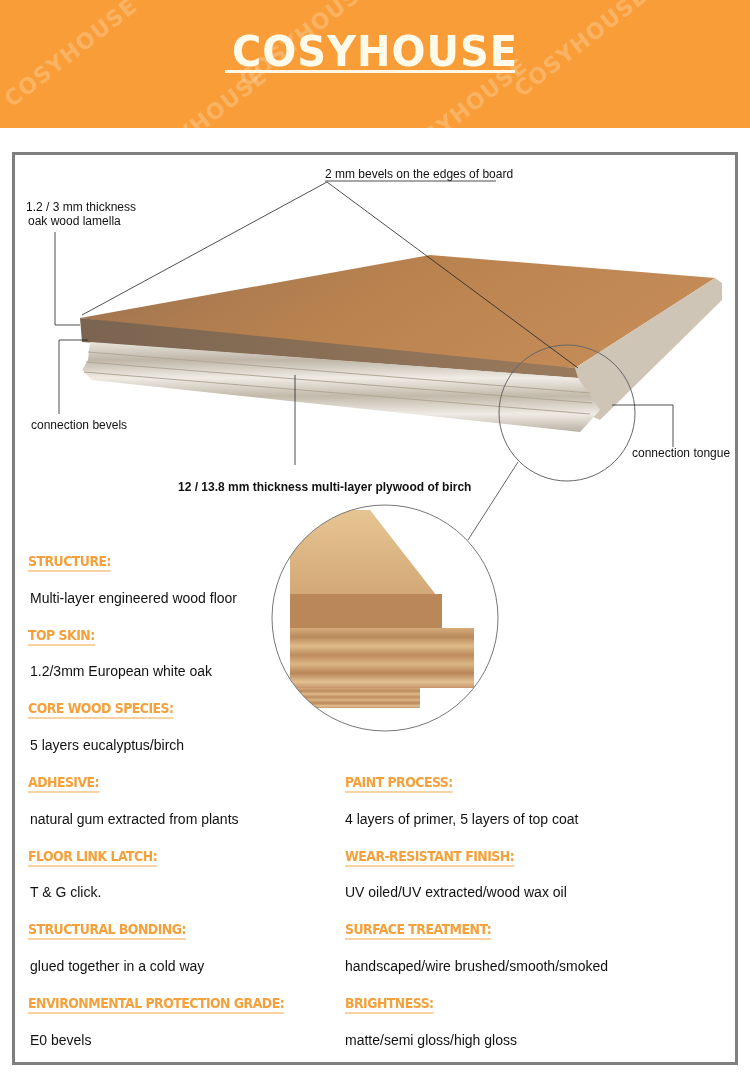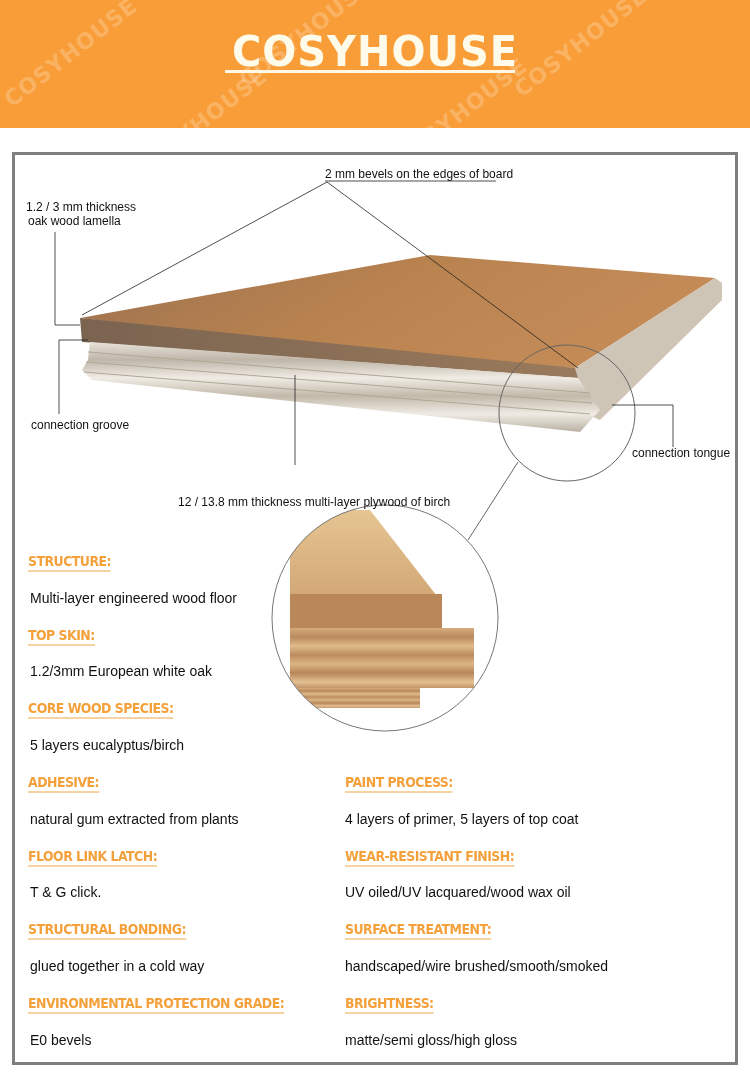--- a/index.html
+++ b/index.html
@@ -101,22 +101,22 @@
   <line x1="327" y1="182" x2="578" y2="368" stroke="#222" stroke-width="0.8"></line>
   <polyline points="55,232 55,325 80,325" fill="none" stroke="#222" stroke-width="0.8"></polyline>
   <polyline points="59,414 59,340 88,340" fill="none" stroke="#222" stroke-width="0.8"></polyline>
   <line x1="295" y1="375" x2="295" y2="465" stroke="#222" stroke-width="0.8"></line>
   <polyline points="612,405 673,405 673,447" fill="none" stroke="#222" stroke-width="0.8"></polyline>
 </svg>
 
 <div class="lbl" style="left:325px;top:168px;">2 mm bevels on the edges of board</div>
 <div class="lbl" style="left:26px;top:201px;">1.2 / 3 mm thickness</div>
 <div class="lbl" style="left:28px;top:215px;">oak wood lamella</div>
-<div class="lbl" style="left:31px;top:419px;">connection groove</div>
-<div class="lbl" style="left:178px;top:496px;">12 / 13.8 mm thickness multi-layer plywood of birch</div>
+<div class="lbl" style="left:31px;top:419px;">connection bevels</div>
+<div class="lbl" style="left:178px;top:481px;font-weight:bold;">12 / 13.8 mm thickness multi-layer plywood of birch</div>
 <div class="lbl" style="left:632px;top:447px;">connection tongue</div>
 
 <div class="h" style="left:28px;top:553px;">STRUCTURE:</div>
 <div class="v" style="left:30px;top:590px;text-align:right;">Multi-layer engineered wood floor</div>
 
 <div class="h" style="left:28px;top:627px;">TOP SKIN:</div>
 <div class="v" style="left:30px;top:663px;">1.2/3mm European white oak</div>
 
 <div class="h" style="left:28px;top:700px;">CORE WOOD SPECIES:</div>
 <div class="v" style="left:30px;top:737px;">5 layers eucalyptus/birch</div>
@@ -130,19 +130,19 @@
 <div class="h" style="left:28px;top:921px;">STRUCTURAL BONDING:</div>
 <div class="v" style="left:30px;top:958px;">glued together in a cold way</div>
 
 <div class="h" style="left:28px;top:995px;">ENVIRONMENTAL PROTECTION GRADE:</div>
 <div class="v" style="left:30px;top:1032px;">E0 bevels</div>
 
 <div class="h" style="left:345px;top:774px;">PAINT PROCESS:</div>
 <div class="v" style="left:345px;top:811px;">4 layers of primer, 5 layers of top coat</div>
 
 <div class="h" style="left:345px;top:848px;">WEAR-RESISTANT FINISH:</div>
-<div class="v" style="left:345px;top:884px;">UV oiled/UV lacquared/wood wax oil</div>
+<div class="v" style="left:345px;top:884px;">UV oiled/UV extracted/wood wax oil</div>
 
 <div class="h" style="left:345px;top:921px;">SURFACE TREATMENT:</div>
 <div class="v" style="left:345px;top:958px;">handscaped/wire brushed/smooth/smoked</div>
 
 <div class="h" style="left:345px;top:995px;">BRIGHTNESS:</div>
 <div class="v" style="left:345px;top:1032px;">matte/semi gloss/high gloss</div>
 
 </body></html>

